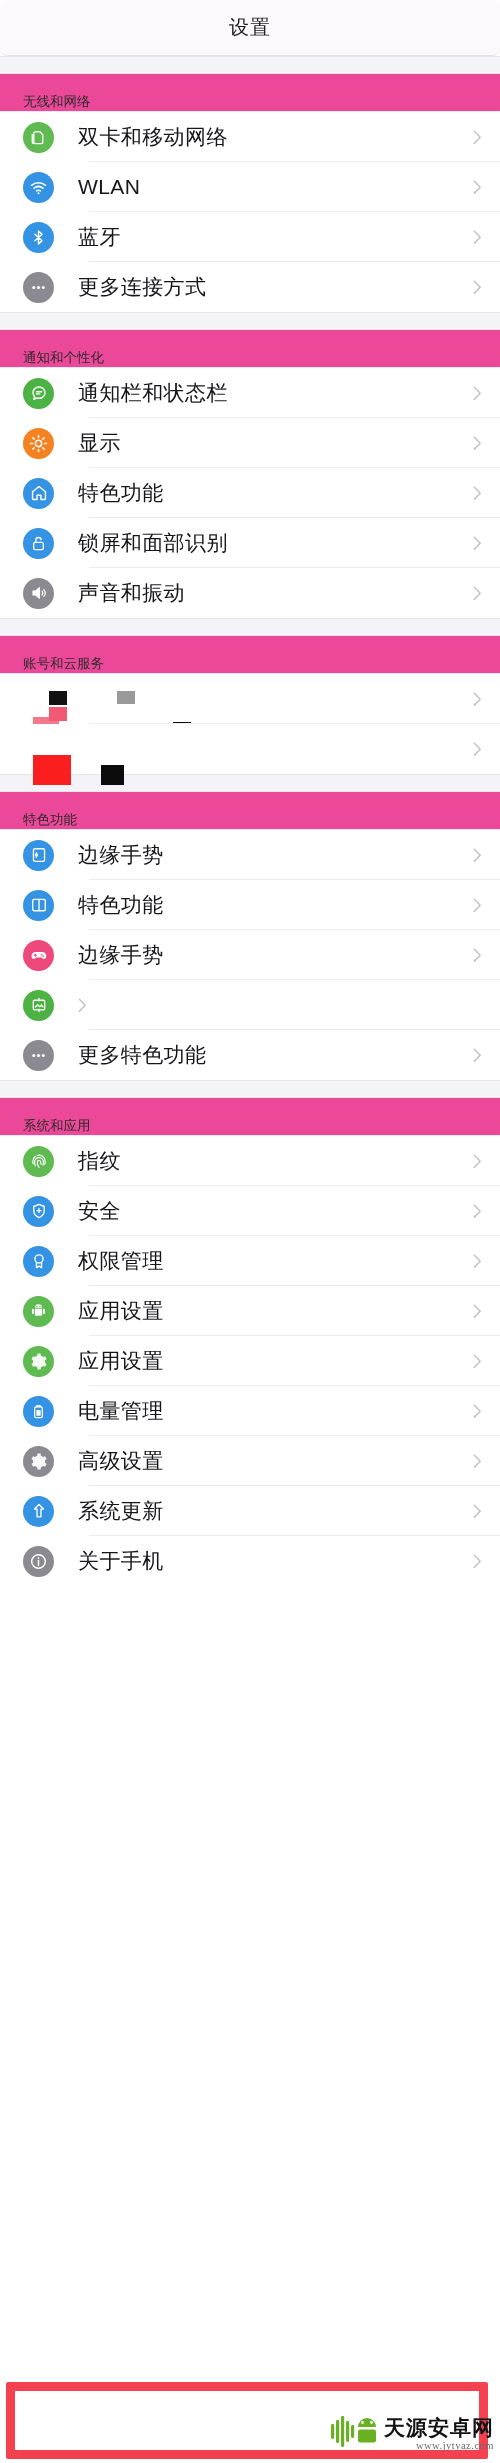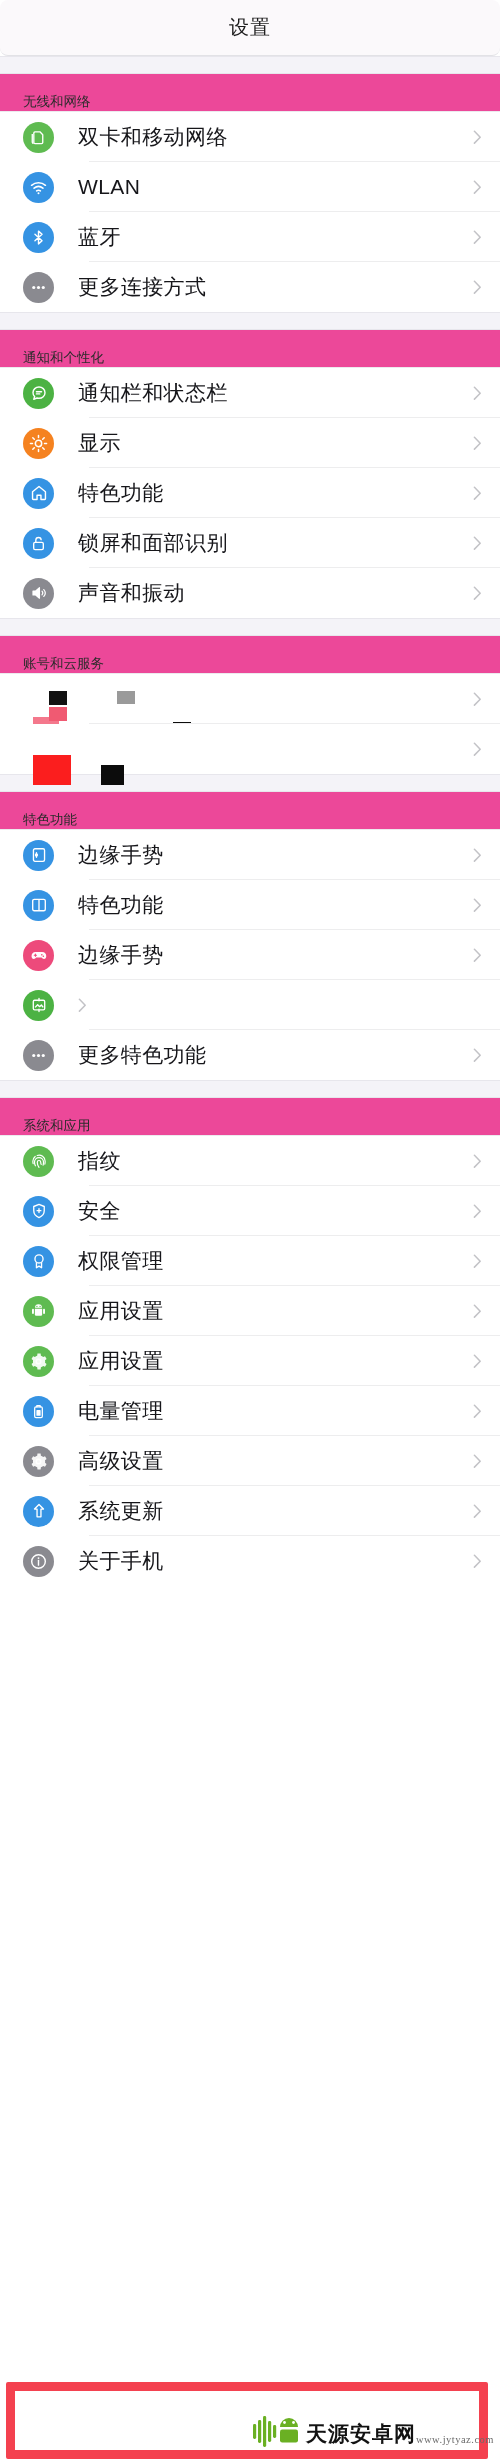--- a/index.html
+++ b/index.html
@@ -117,21 +117,21 @@
   
   .watermark {
     position:absolute;
     right:6px;
     bottom:10px;
     display:flex;
     align-items:center;
     z-index:60;
   }
   .wm-logo { margin-right:7px; }
-  .wm-text-wrap { display:flex; flex-direction:row; align-items:flex-start; }
+  .wm-text-wrap { display:flex; flex-direction:column; align-items:flex-start; }
   .wm-title {
     font-size:21px;
     font-weight:bold;
     color:#121212;
     line-height:1.05;
     letter-spacing:1px;
   }
   .wm-url {
     font-size:10.5px;
     color:#6b6b6b;

